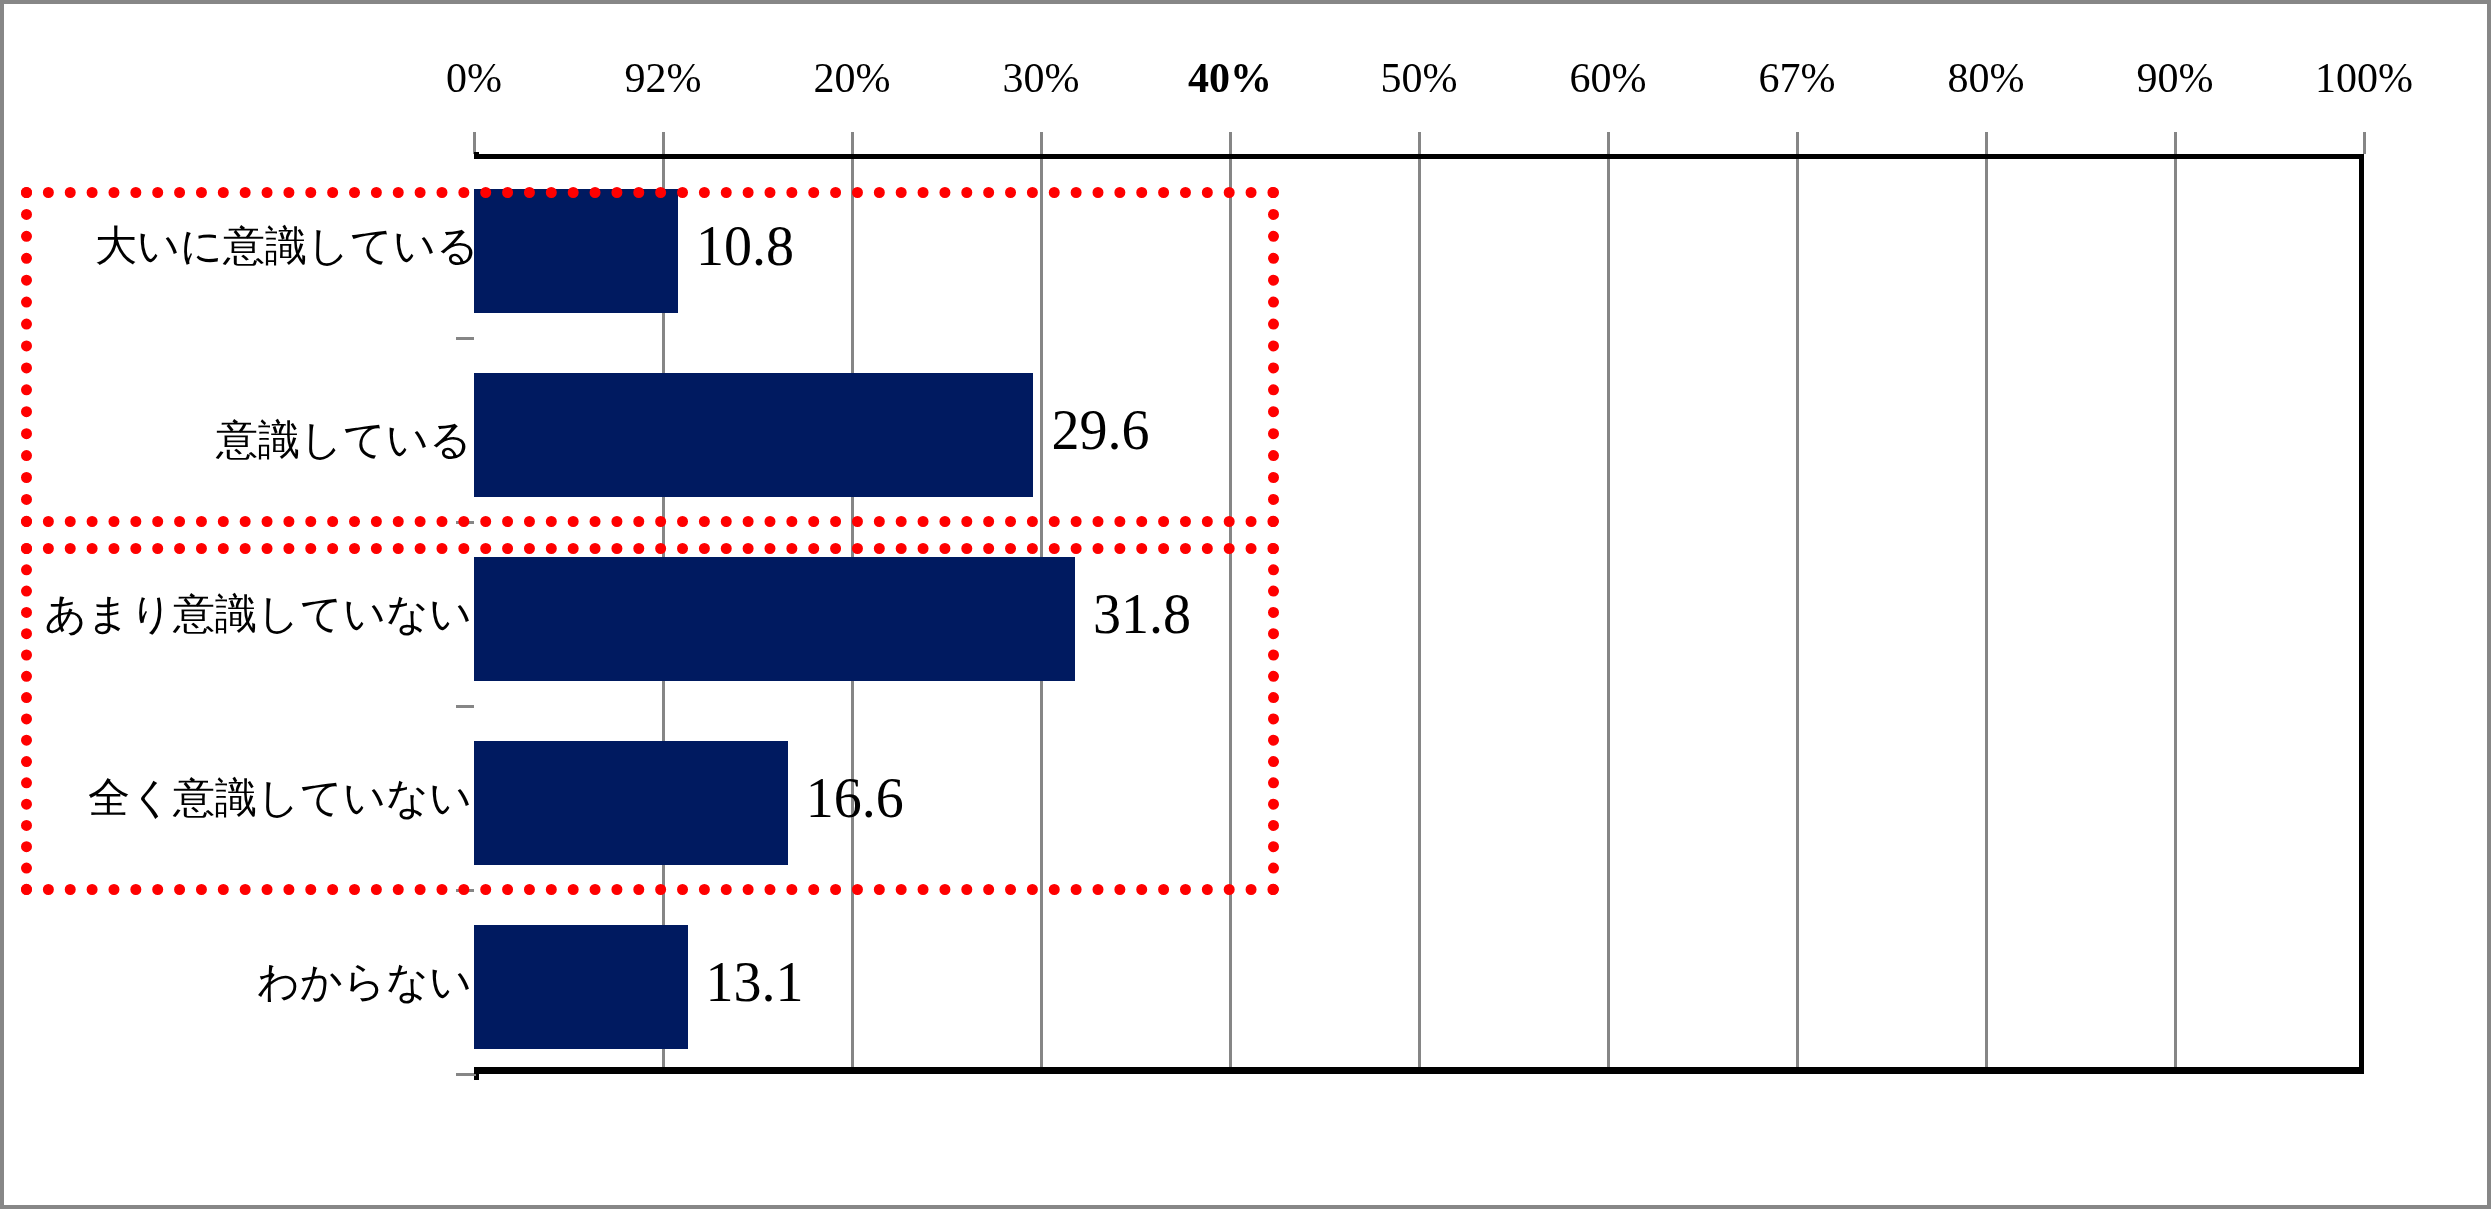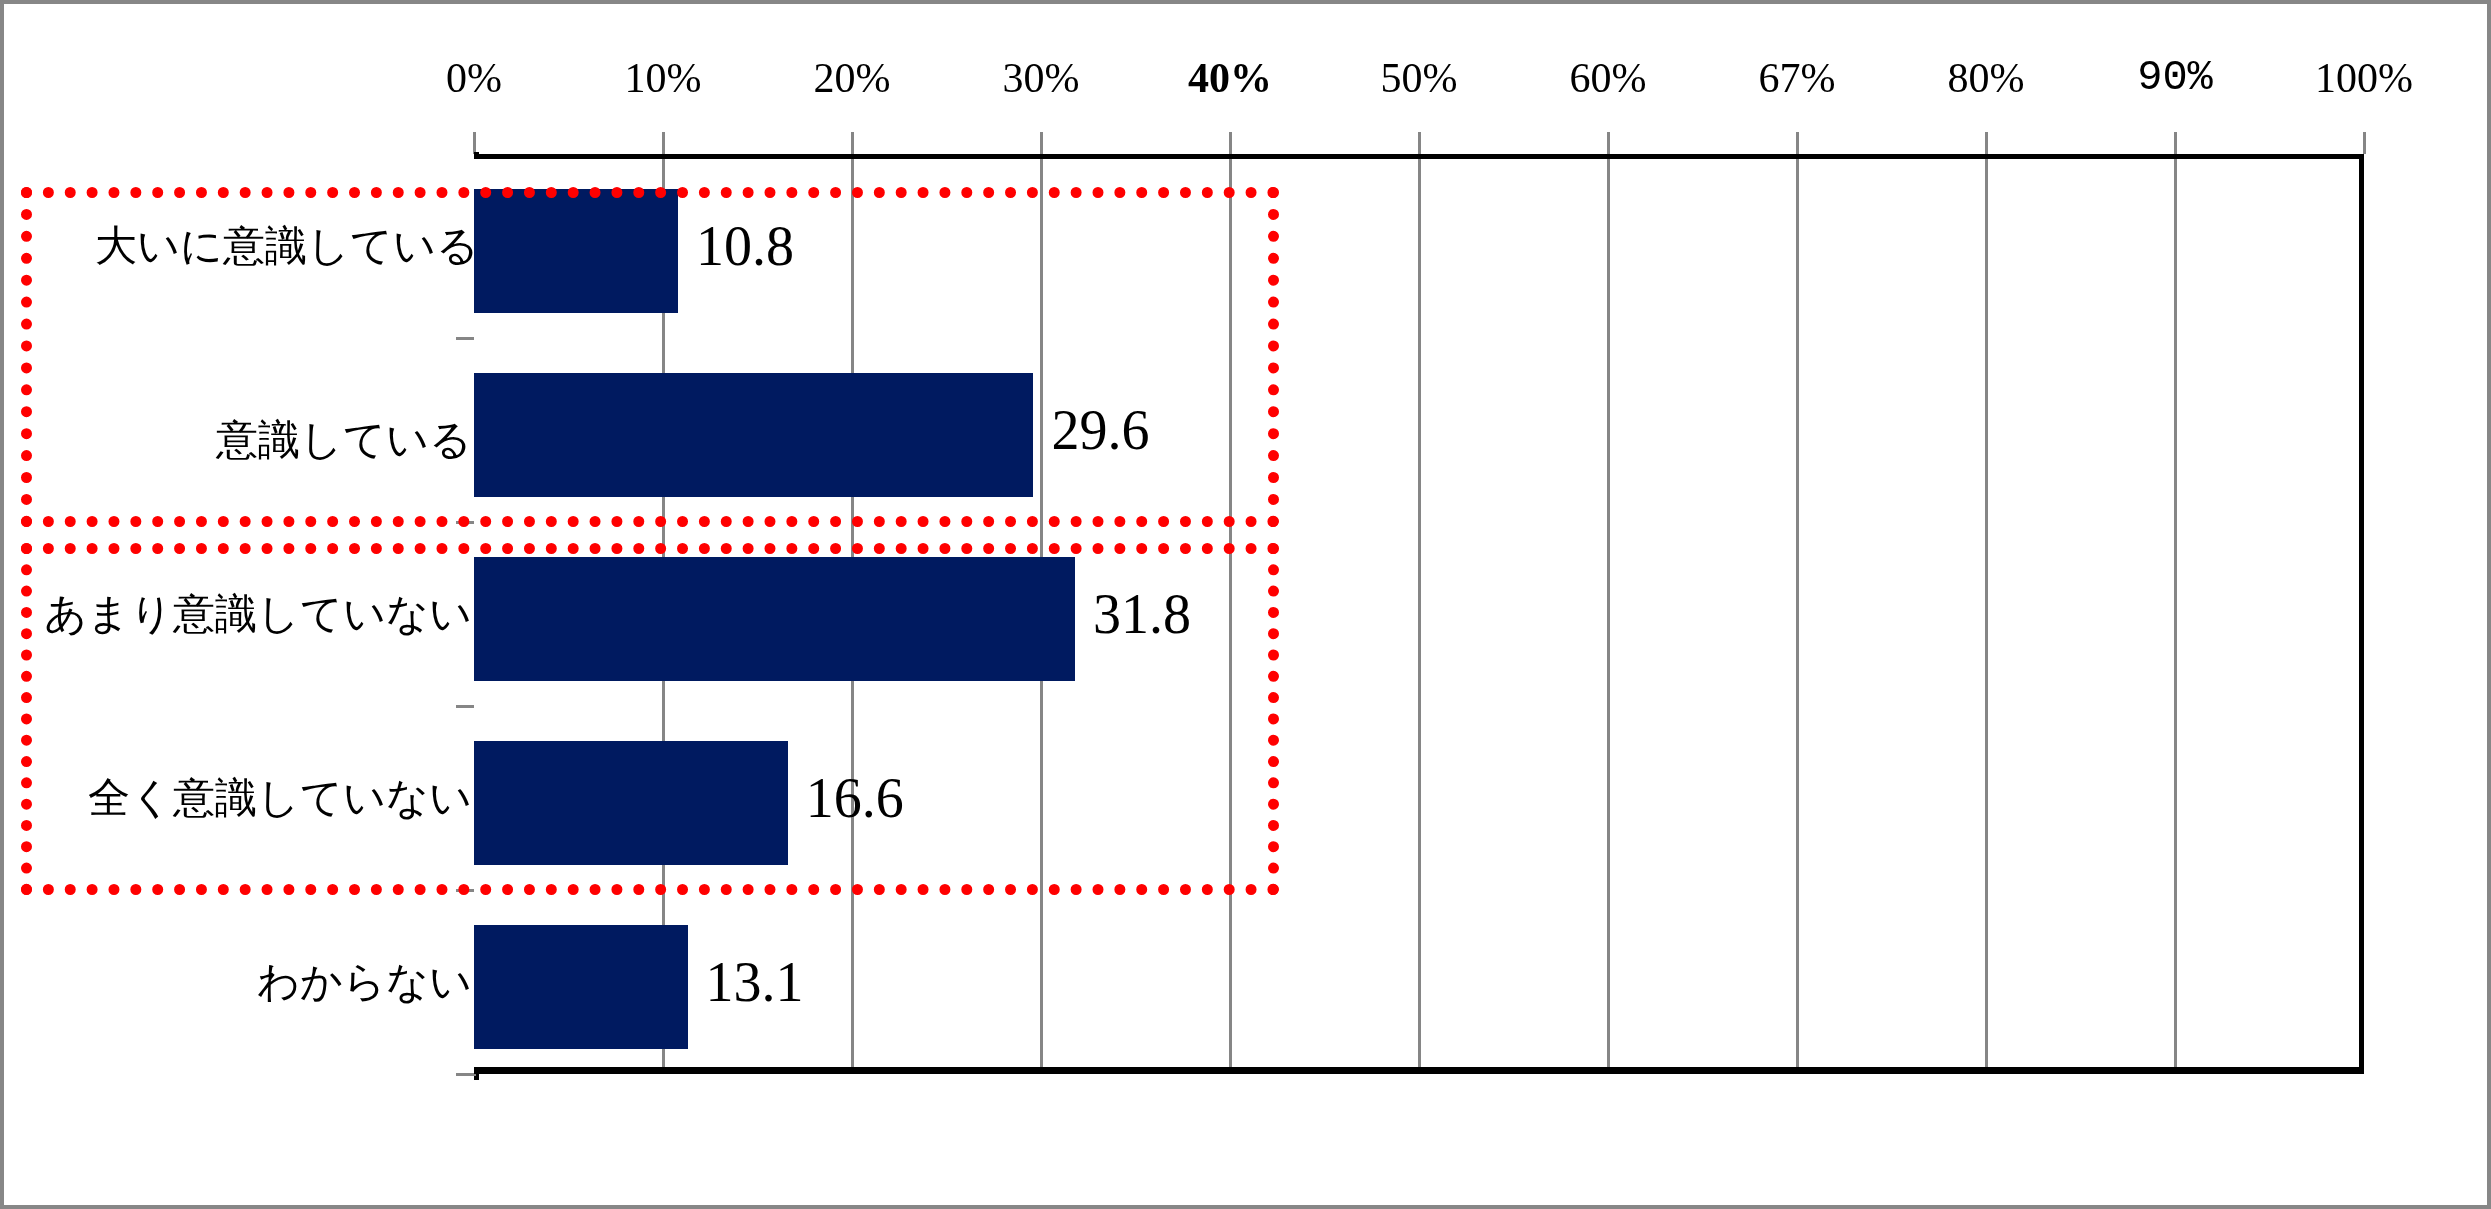--- a/index.html
+++ b/index.html
@@ -123,29 +123,29 @@
     pointer-events: none;
   }
 </style>
 </head>
 <body>
 
 <div id="figure">
 
   <div id="xaxis-labels">
       <div class="xtick-label" style="left: 470px;">0%</div>
-      <div class="xtick-label" style="left: 659px;">10%</div>
+      <div class="xtick-label" style="left: 659px;">92%</div>
       <div class="xtick-label" style="left: 848px;">20%</div>
       <div class="xtick-label" style="left: 1037px;">30%</div>
       <div class="xtick-label" style="left: 1226px; font-weight: bold;">40%</div>
       <div class="xtick-label" style="left: 1415px;">50%</div>
       <div class="xtick-label" style="left: 1604px;">60%</div>
       <div class="xtick-label" style="left: 1793px;">67%</div>
       <div class="xtick-label" style="left: 1982px;">80%</div>
-      <div class="xtick-label" style="left: 2171px; font-family: Liberation Mono, monospace;">90%</div>
+      <div class="xtick-label" style="left: 2171px;">90%</div>
       <div class="xtick-label" style="left: 2360px;">100%</div>
     </div>
 
   <div id="xticks-layer">
       <div class="xtick" style="left: 469px;"></div>
       <div class="xtick" style="left: 658px;"></div>
       <div class="xtick" style="left: 847px;"></div>
       <div class="xtick" style="left: 1036px;"></div>
       <div class="xtick" style="left: 1225px;"></div>
       <div class="xtick" style="left: 1414px;"></div>

